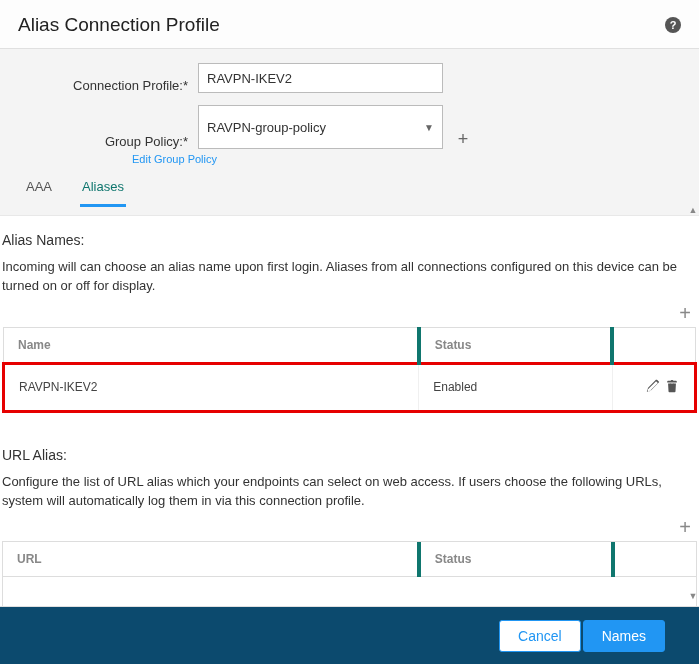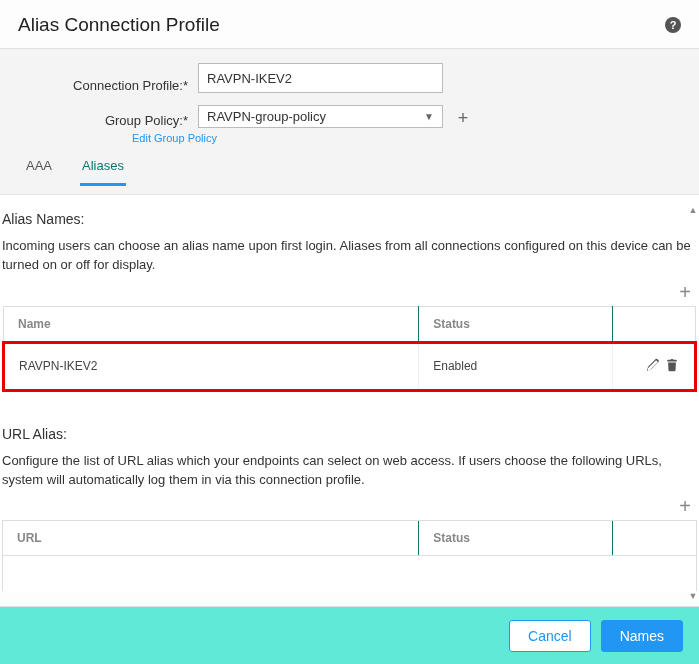--- a/index.html
+++ b/index.html
@@ -4,46 +4,46 @@
 <style>
 * { box-sizing: border-box; margin: 0; padding: 0; }
 body { font-family: Arial, Helvetica, sans-serif; width: 699px; height: 664px; background: #fdfdfd; overflow: hidden; position: relative; }
 .header { padding: 14px 18px 12px 18px; border-bottom: 1px solid #e0e0e0; display: flex; justify-content: space-between; align-items: center; }
 .header h1 { font-size: 19px; font-weight: 400; color: #222; }
 .help-icon { width: 16px; height: 16px; border-radius: 50%; background: #555; color: #fff; font-size: 11px; display: flex; align-items: center; justify-content: center; font-weight: bold; cursor: pointer; }
 .form-area { padding: 14px 18px 8px 18px; background: #f4f4f4; border-bottom: 1px solid #e8e8e8; }
 .form-row { display: flex; align-items: flex-end; margin-bottom: 12px; }
 .form-label { width: 180px; text-align: right; padding-right: 10px; font-size: 13px; color: #333; }
 .text-input { width: 245px; height: 30px; border: 1px solid #bbb; padding: 0 8px; font-size: 13px; color: #333; background: #fff; }
-.select-wrap { width: 245px; height: 23px; border: 1px solid #bbb; background: #fff; display: flex; align-items: center; padding: 0 8px; justify-content: space-between; cursor: pointer; }
+.select-wrap { width: 245px; height: 44px; border: 1px solid #bbb; background: #fff; display: flex; align-items: center; padding: 0 8px; justify-content: space-between; cursor: pointer; }
 .select-value { font-size: 13px; color: #333; }
 .caret { font-size: 10px; color: #666; }
 .plus-btn { width: 20px; height: 20px; margin-left: 10px; font-size: 18px; color: #666; display: flex; align-items: center; justify-content: center; cursor: pointer; }
 .link-edit { font-size: 11px; color: #2196f3; margin-left: 114px; margin-top: -8px; margin-bottom: 6px; cursor: pointer; }
 .tabs { display: flex; gap: 26px; padding-left: 6px; margin-top: 8px; }
 .tab { font-size: 13px; color: #555; padding: 6px 2px 10px 2px; cursor: pointer; }
 .tab.active { color: #0f766e; border-bottom: 3px solid #2196f3; font-weight: 500; }
 .content { padding: 16px 2px; position: relative; height: 396px; overflow: hidden; background: #fff; }
 .section-title { font-size: 14px; color: #333; margin-bottom: 10px; }
 .section-desc { font-size: 13px; color: #333; line-height: 1.45; margin-bottom: 4px; }
 .table-add-row { display: flex; justify-content: flex-end; padding: 2px 6px; }
 .add-plus { font-size: 20px; color: #888; cursor: pointer; }
 .tbl { width: 100%; border: 1px solid #ddd; border-collapse: collapse; }
-.tbl th { text-align: left; font-size: 12px; color: #888; font-weight: 600; padding: 10px 14px; background: #fff; border-bottom: 1px solid #ddd; border-right: 1px solid #0f766e; }
+.tbl th { text-align: left; font-size: 12px; color: #888; font-weight: 600; padding: 10px 14px; background: #fff; border-bottom: 1px solid #ddd; border-right: 4px solid #0f766e; }
 .tbl td { font-size: 12px; color: #444; padding: 14px 14px; border-right: 1px solid #f0f0f0; }
 .tbl th:last-child, .tbl td:last-child { border-right: none; }
 .highlight-row { border: 3px solid #e60000; }
 .row-actions { text-align: right; }
 .row-actions svg { cursor: pointer; }
 .pencil-icon, .trash-icon { display: inline-block; width: 14px; height: 14px; color: #555; margin: 0 1px; }
 .url-section { margin-top: 34px; }
 .url-tbl-wrap { border: 1px solid #ddd; }
 .url-tbl-body { height: 44px; }
 .scroll-arrow { position: absolute; right: 1px; width: 10px; height: 12px; font-size: 9px; color: #888; display: flex; align-items: center; justify-content: center; }
-.footer { position: absolute; bottom: 0; left: 0; right: 0; height: 58px; border-top: 1px solid #e0e0e0; background: #5eead4; display: flex; justify-content: flex-end; align-items: center; gap: 10px; padding-right: 16px; }
+.footer { position: absolute; bottom: 0; left: 0; right: 0; height: 58px; border-top: 1px solid #e0e0e0; background: #0c4a6e; display: flex; justify-content: flex-end; align-items: center; gap: 2px; padding-right: 34px; }
 .btn { font-size: 14px; padding: 7px 18px; border-radius: 3px; cursor: pointer; }
 .btn-cancel { background: #fff; border: 1px solid #2196f3; color: #2196f3; }
 .btn-save { background: #2196f3; border: 1px solid #2196f3; color: #fff; }
 </style>
 </head>
 <body>
 
 <div class="header">
   <h1>Alias Connection Profile</h1>
   <div class="help-icon">?</div>
@@ -66,21 +66,21 @@
 
   <div class="tabs">
     <div class="tab">AAA</div>
     <div class="tab active">Aliases</div>
   </div>
 </div>
 
 <div class="content">
   <div>
     <div class="section-title">Alias Names:</div>
-    <div class="section-desc">Incoming users can choose an alias name upon first login. Aliases from all connections configured on this device can be turned on or off for display.</div>
+    <div class="section-desc">Incoming will can choose an alias name upon first login. Aliases from all connections configured on this device can be turned on or off for display.</div>
     <div class="table-add-row">
         <div class="add-plus">+</div>
       </div>
     <table class="tbl">
       <colgroup>
           <col style="width:60%">
           <col style="width:28%">
           <col style="width:12%">
         </colgroup>
       <thead>

